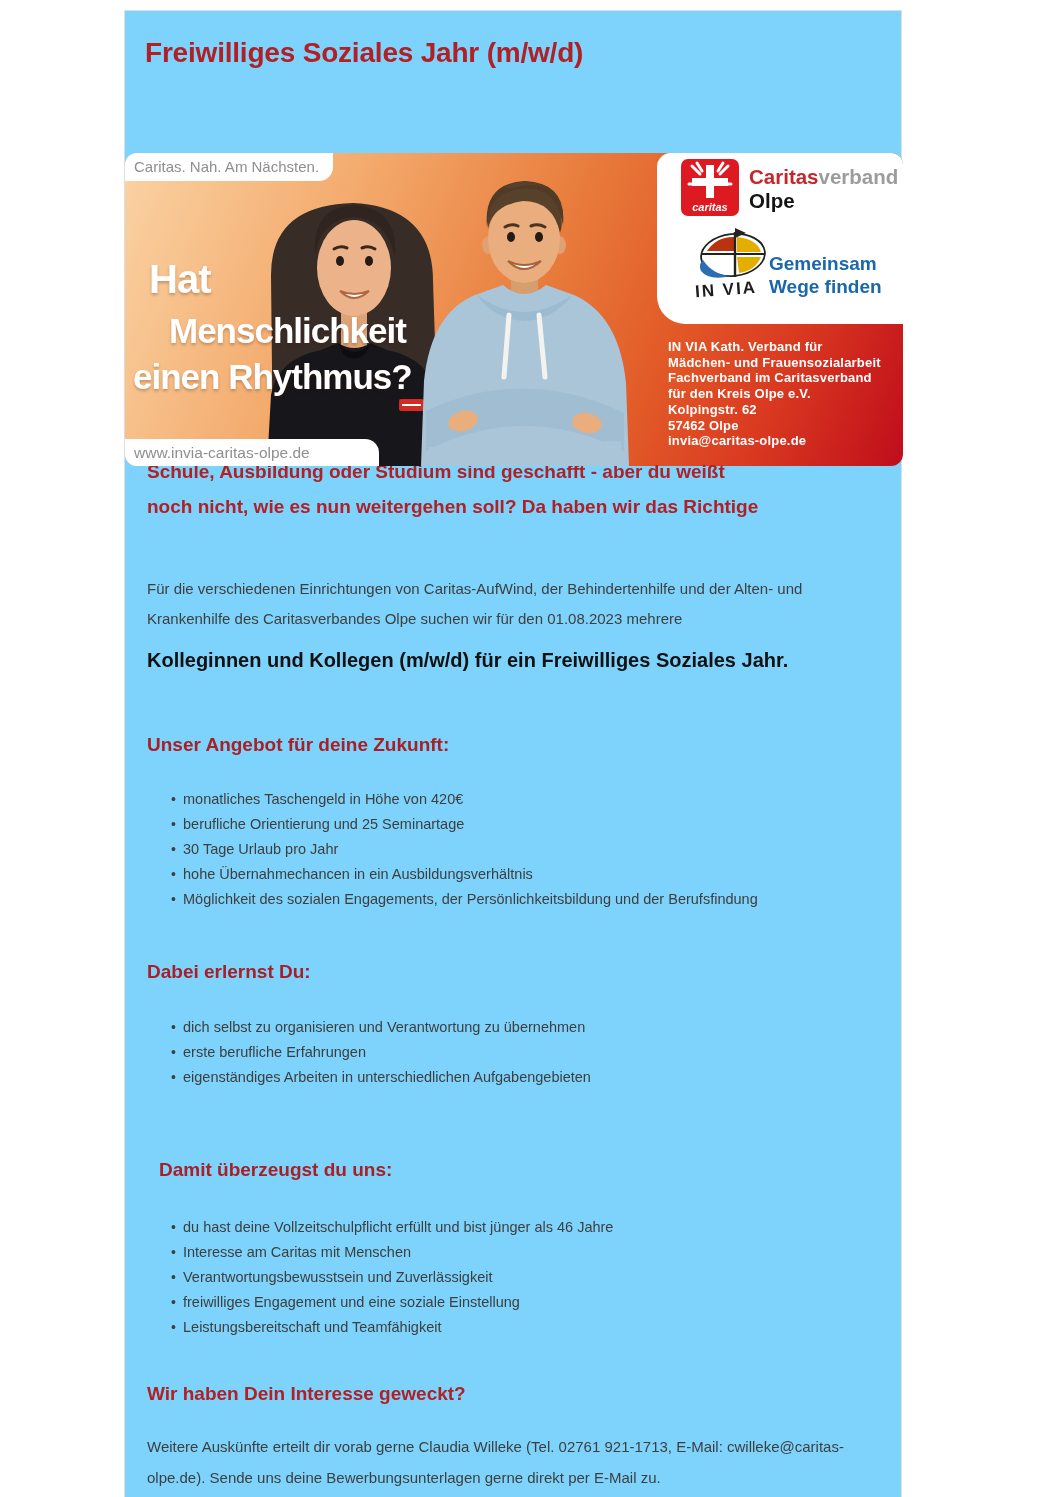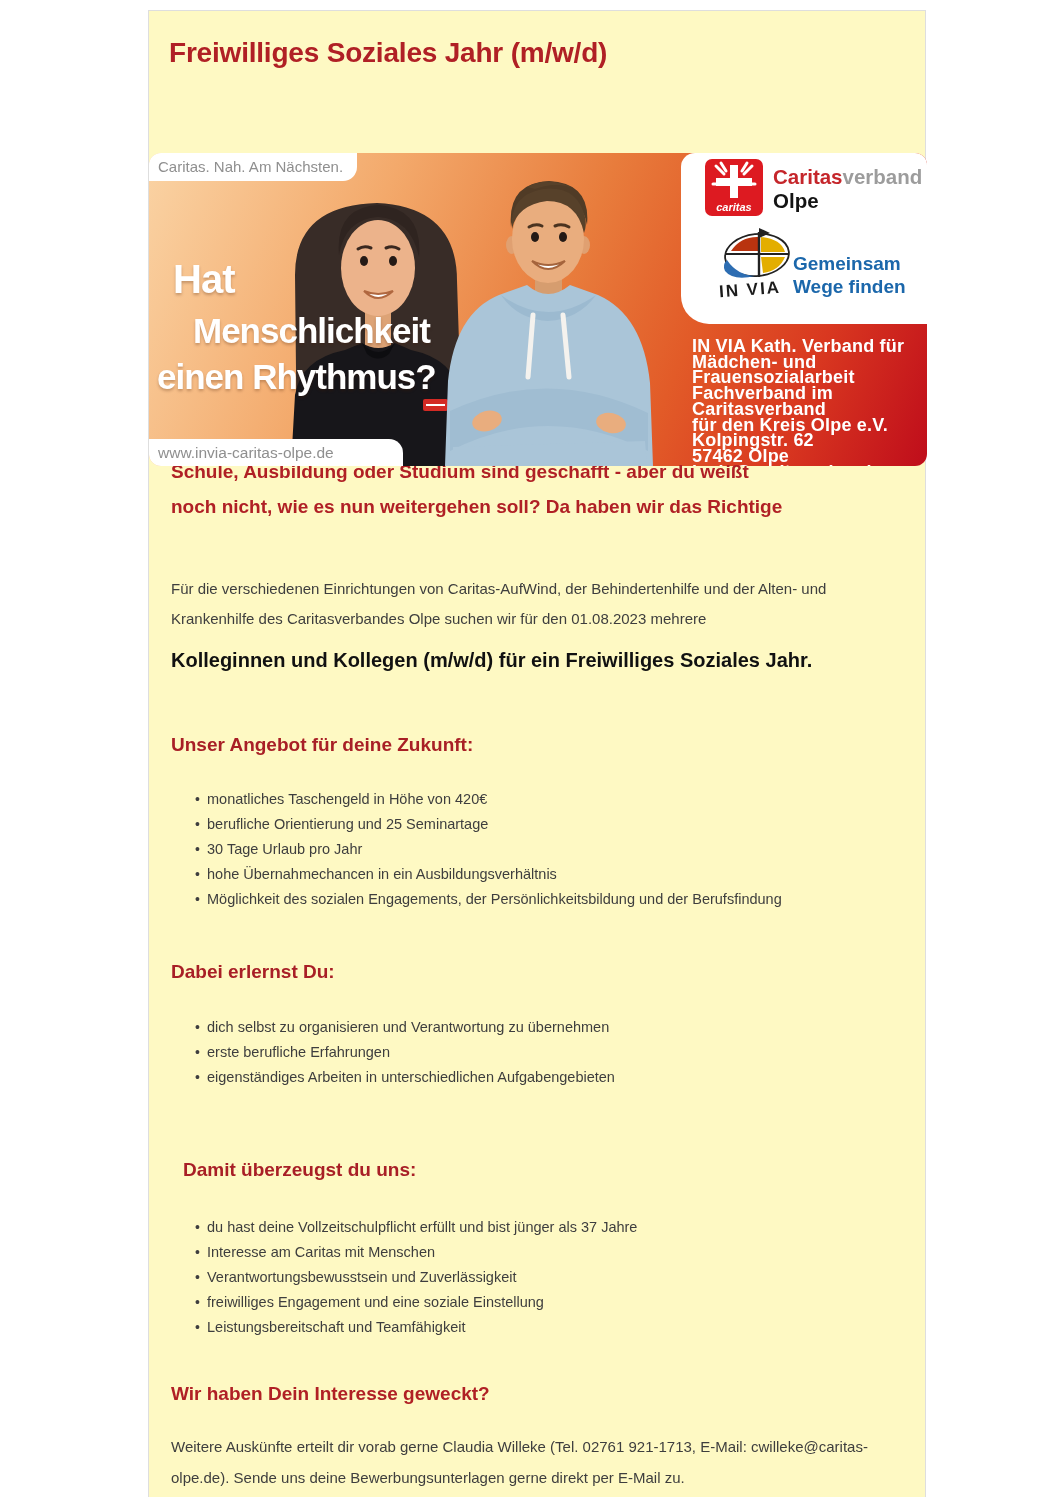--- a/index.html
+++ b/index.html
@@ -1,17 +1,17 @@
 <!DOCTYPE html>
 <html><head>
 <meta charset="utf-8">
 <style>
   html,body{margin:0;padding:0;width:1056px;height:1497px;background:#ffffff;overflow:hidden;
     font-family:"Liberation Sans",sans-serif;}
-  .card{position:absolute;left:148px;top:10px;width:778px;height:1487px;background:#fef9c3;
+  .card{position:absolute;left:124px;top:10px;width:778px;height:1487px;background:#7dd3fc;
     border:1px solid #dedede;border-bottom:none;box-sizing:border-box;}
   .abs{position:absolute;}
 
   .page-title{left:20px;top:26px;font-size:28px;font-weight:bold;color:#b02025;letter-spacing:-.2px;}
 
   
   .banner{left:0;top:97px;width:778px;height:313px;border-radius:12px;overflow:hidden;
     background:linear-gradient(112deg,#fad3a4 0%,#f3a96b 28%,#e87c3c 52%,#e25b28 68%,#d93820 83%,#bf0d1b 100%);margin-top:45px;}
   .people{left:0;top:0;width:540px;height:313px;z-index:1;}
   .claim-tag{left:0;top:0;width:208px;height:28px;background:#fff;border-radius:0 0 14px 0;
@@ -29,21 +29,21 @@
   .flame{left:24px;top:6px;}
   .brand{left:92px;top:12px;font-size:20.5px;white-space:nowrap;}
   .brand .b-red{color:#c5262b;font-weight:bold;}
   .brand .b-gray{color:#9c9c9c;font-weight:600;}
   .brand-city{left:92px;top:36px;font-size:20.5px;font-weight:bold;color:#141414;}
   .invia-logo{left:34px;top:74px;}
   .invia-name{left:38px;top:127px;font-size:17px;font-weight:bold;color:#1c1c1c;
     letter-spacing:2px;transform:rotate(-4deg);}
   .slogan{left:112px;top:99px;font-size:19px;font-weight:bold;color:#1b67ab;line-height:23px;}
 
-  .contact{left:543px;top:186px;z-index:2;color:#fff;font-weight:bold;font-size:18px;
+  .contact{left:543px;top:186px;z-index:2;color:#fff;font-weight:bold;font-size:13px;
     line-height:15.7px;letter-spacing:.2px;}
 
   
   .hook{left:22px;top:443px;font-size:19px;font-weight:bold;color:#b02025;line-height:35px;}
   .context{left:22px;top:563px;font-size:15px;color:#3e3e3e;line-height:30px;}
   .position{left:22px;top:638px;font-size:20px;font-weight:bold;color:#111;}
   .h2{font-size:19px;font-weight:bold;color:#a81f26;}
   .h2-1{left:22px;top:723px;}
   .h2-2{left:22px;top:950px;}
   .h2-3{left:22px;top:1148px;margin-left:12px;}
@@ -173,21 +173,21 @@
 
   <div class="abs h2 h2-2">Dabei erlernst Du:</div>
   <ul class="abs blist list2">
     <li>dich selbst zu organisieren und Verantwortung zu übernehmen</li>
     <li>erste berufliche Erfahrungen</li>
     <li>eigenständiges Arbeiten in unterschiedlichen Aufgabengebieten</li>
   </ul>
 
   <div class="abs h2 h2-3">Damit überzeugst du uns:</div>
   <ul class="abs blist list3">
-    <li>du hast deine Vollzeitschulpflicht erfüllt und bist jünger als 37 Jahre</li>
+    <li>du hast deine Vollzeitschulpflicht erfüllt und bist jünger als 46 Jahre</li>
     <li>Interesse am Caritas mit Menschen</li>
     <li>Verantwortungsbewusstsein und Zuverlässigkeit</li>
     <li>freiwilliges Engagement und eine soziale Einstellung</li>
     <li>Leistungsbereitschaft und Teamfähigkeit</li>
   </ul>
 
   <div class="abs h2 h2-4">Wir haben Dein Interesse geweckt?</div>
   <div class="abs outro">
     <div>Weitere Auskünfte erteilt dir vorab gerne Claudia Willeke (Tel. 02761 921-1713, E-Mail: cwilleke@caritas-</div>
     <div>olpe.de). Sende uns deine Bewerbungsunterlagen gerne direkt per E-Mail zu.</div>

